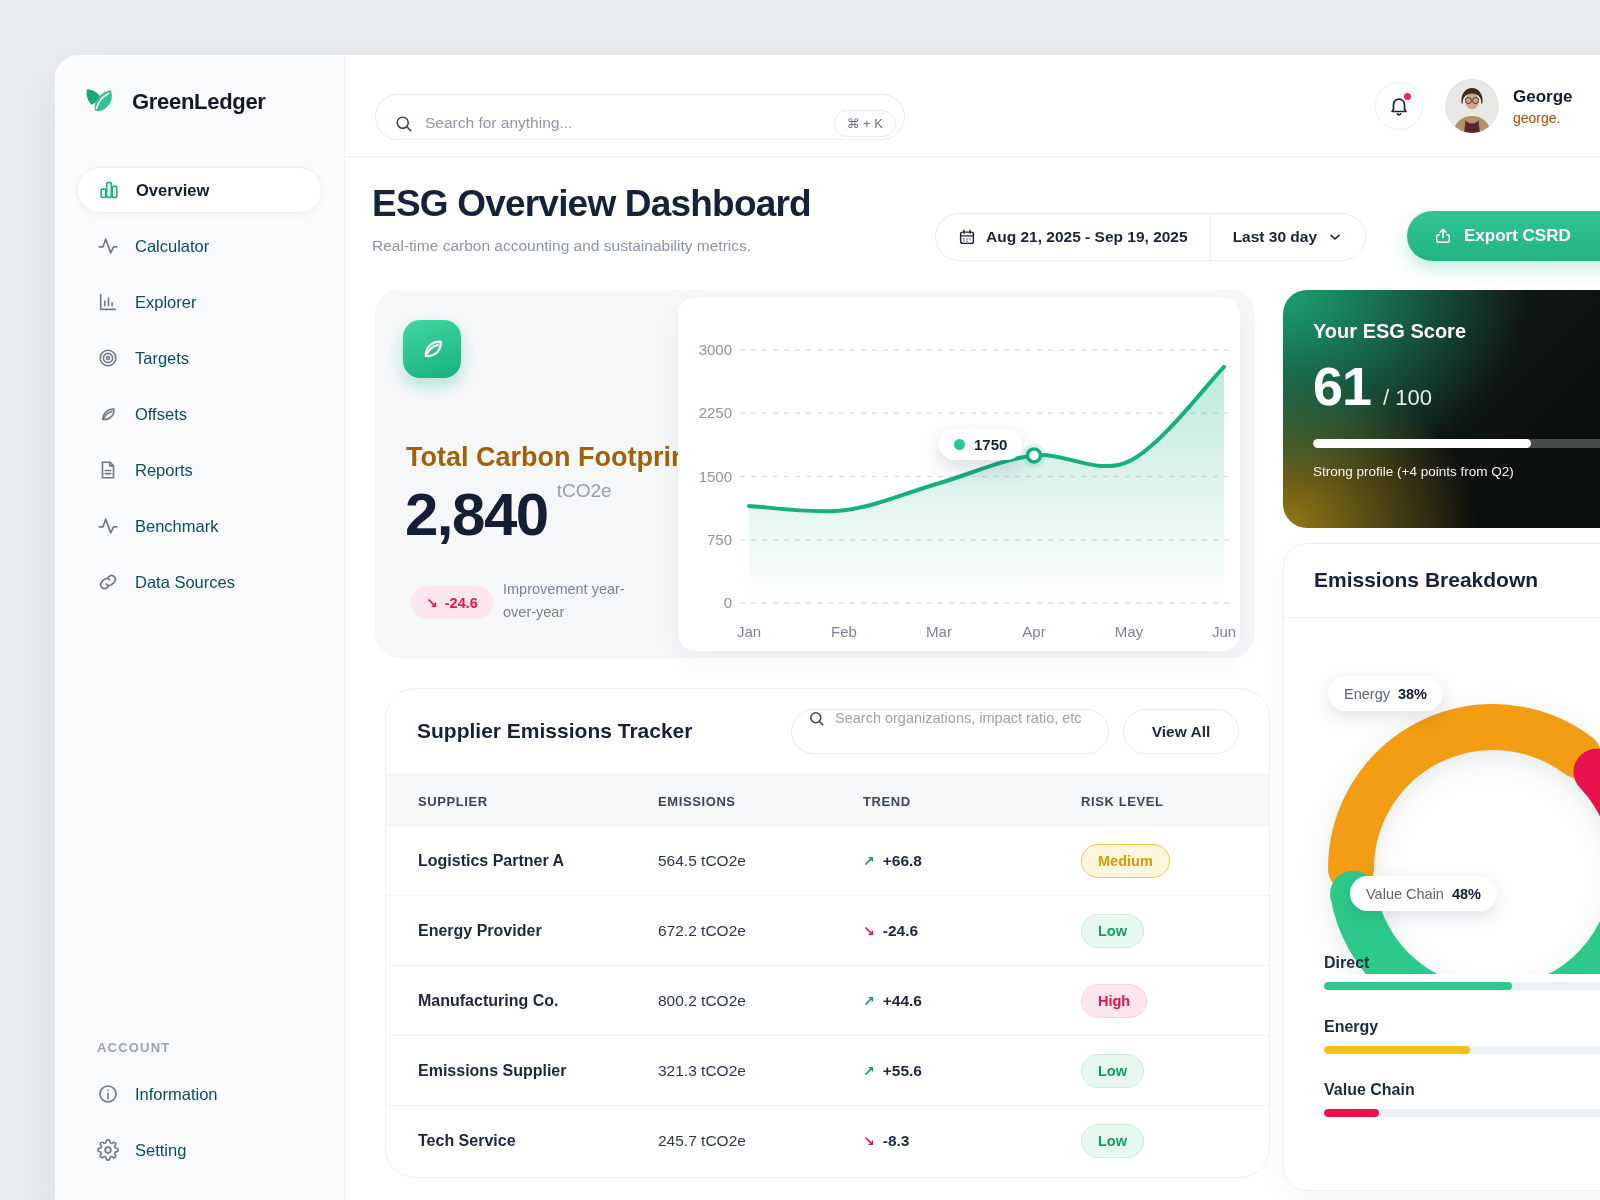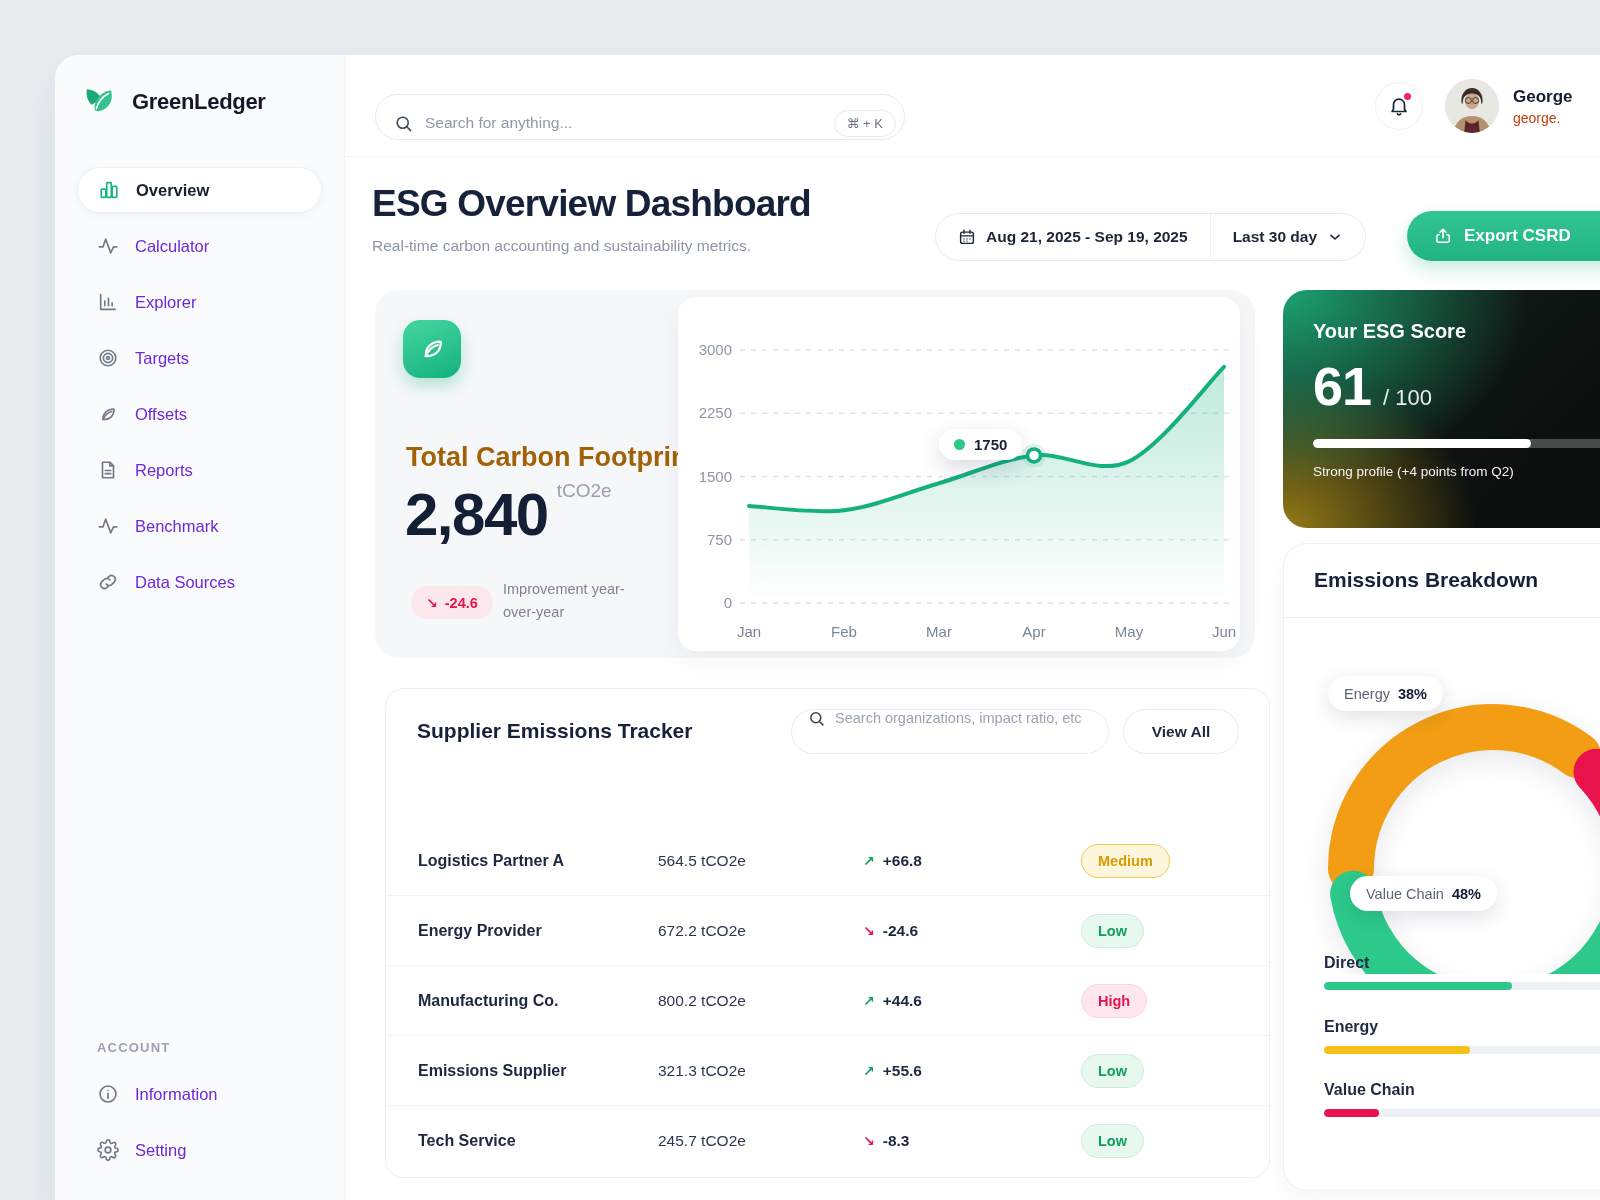--- a/index.html
+++ b/index.html
@@ -14,21 +14,21 @@
     box-shadow:0 18px 50px rgba(30,40,60,.08); }
 
   
   .sidebar { width:290px; flex:0 0 290px; background:#fafbfc; border-right:1px solid #f0f2f4;
     position:relative; padding:30px 22px 0 22px; }
   .logo-row { display:flex; align-items:center; gap:11px; padding-left:6px; }
   .logo-mark { width:38px; height:34px; }
   .brand-name { font-size:22px; font-weight:700; color:#121a28; letter-spacing:-.3px; }
   .nav { margin-top:48px; }
   .nav-item { height:46px; margin-bottom:10px; display:flex; align-items:center; gap:16px;
-    padding-left:20px; border-radius:23px; color:#6d28d9; font-size:16.5px; cursor:pointer; }
+    padding-left:20px; border-radius:23px; color:#0c4a6e; font-size:16.5px; cursor:pointer; }
   .nav-item .icn { color:#707b8a; }
   .nav-item.active { background:#fff; border:1px solid #eef0f3; box-shadow:0 2px 8px rgba(20,30,50,.05);
     color:#15202f; font-weight:700; }
   .nav-item.active .icn { color:#16b583; }
   .icn { width:22px; height:22px; display:inline-flex; }
   .icn svg { width:22px; height:22px; }
   .account { position:absolute; left:22px; right:22px; top:985px; }
   .account-label { font-size:13px; font-weight:700; letter-spacing:1.2px; color:#9aa3af; margin:0 0 16px 20px; }
 
   
@@ -122,21 +122,21 @@
   .bd-callout .cl-val { font-weight:700; color:#111c33; }
   .bd-callout.energy { left:44px; top:132px; }
   .bd-callout.vchain { left:66px; top:332px; }
   .leg-row { position:absolute; left:40px; right:26px; }
   .leg-label { font-size:16px; font-weight:600; color:#1d2a42; }
   .leg-track { margin-top:10px; height:8px; border-radius:4px; background:#edf0f4; overflow:hidden; }
   .leg-fill { height:100%; border-radius:4px; }
 
   
   .tr-card { position:absolute; left:40px; top:633px; width:885px; height:490px; background:#fff;
-    border:1px solid #eef0f3; border-radius:19px; overflow:hidden;padding-left:11px; }
+    border:1px solid #eef0f3; border-radius:30px; overflow:hidden;padding-left:11px; }
   .tr-title { position:absolute; left:31px; top:30px; font-size:21px; font-weight:700; color:#16213a; }
   .tr-search { position:absolute; left:405px; top:20px; width:318px; height:45px; border:1px solid #e9ecef;
     border-radius:23px; display:flex; align-items:flex-start; padding:0 16px; background:#fff; }
   .tr-search .icn, .tr-search svg { width:17px; height:17px; color:#3c4656; }
   .tr-search input { flex:1; border:none; outline:none; font-size:14.5px; margin-left:10px;
     color:#333; font-family:inherit; background:transparent; }
   .tr-search input::placeholder { color:#9aa3b0; }
   .view-all { position:absolute; left:737px; top:20px; width:116px; height:45px; border:1px solid #e9ecef;
     border-radius:23px; background:#fff; font-size:15.5px; font-weight:600; color:#1d2940;
     cursor:pointer; font-family:inherit; }
@@ -469,20 +469,26 @@
       <div class="tr-search">
         <span class="icn">
           <svg viewBox="0 0 24 24" fill="none" stroke="currentColor" stroke-width="2.2" stroke-linecap="round">
               <circle cx="11" cy="11" r="7"></circle>
               <path d="M16.5 16.5 21 21"></path>
             </svg>
         </span>
         <input type="text" placeholder="Search organizations, impact ratio, etc" style="">
       </div>
       <button class="view-all">View All</button>
+      <div class="thead" id="thead">
+          <div class="th col1">SUPPLIER</div>
+          <div class="th col2">EMISSIONS</div>
+          <div class="th col3">TREND</div>
+          <div class="th col4">RISK LEVEL</div>
+        </div>
       <div class="tbody" id="tbody">
           <div class="trow">
             <div class="td td-supplier col1">Logistics Partner A</div>
             <div class="td td-emissions col2">564.5 tCO2e</div>
             <div class="td td-trend col3">
               <span class="tarrow up">↗</span>
               <span>+66.8</span>
             </div>
             <div class="td col4"><span class="risk-badge risk-medium">Medium</span></div>
           </div>

